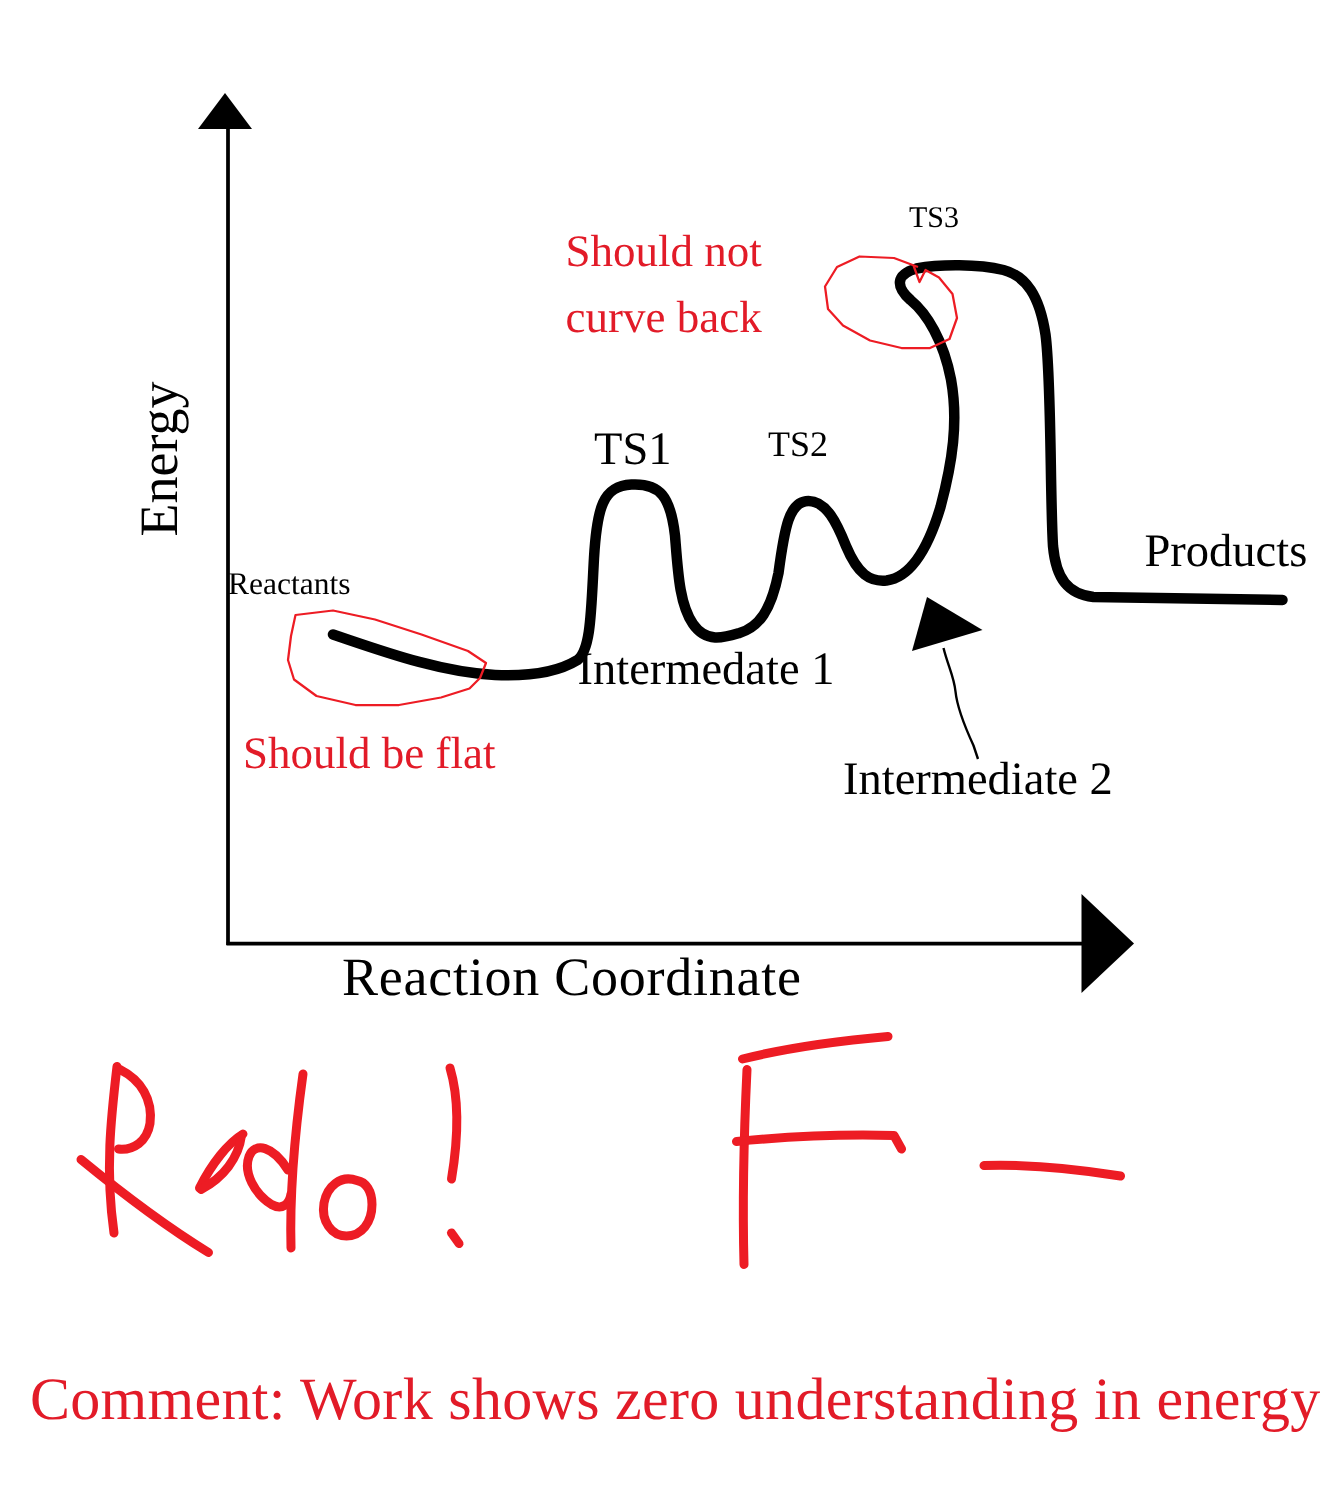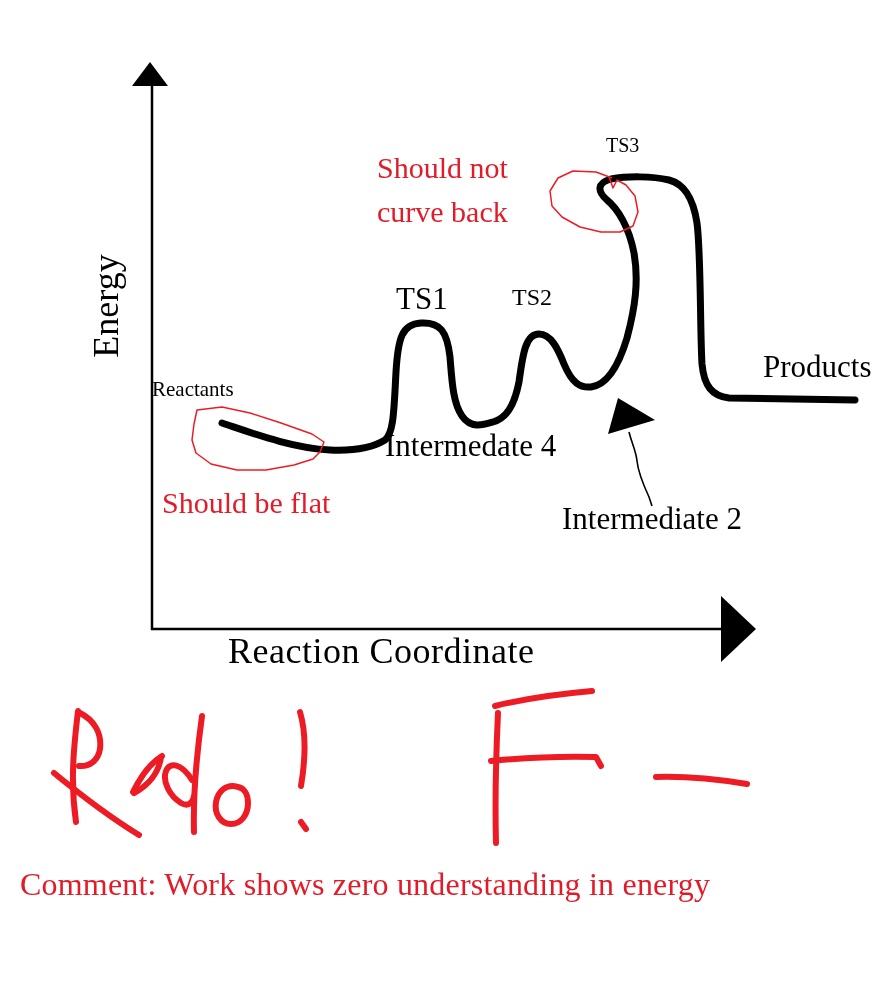--- a/index.html
+++ b/index.html
@@ -18,21 +18,21 @@
   #lbl-reactants{left:152px;top:379px;font-size:21px;text-align:center;}
   #lbl-ts1{left:396px;top:283px;font-size:31px;}
   #lbl-ts2{left:512px;top:285px;font-size:24px;}
   #lbl-ts3{left:606px;top:135px;font-size:20px;}
   #lbl-products{left:719px;top:351px;font-size:31px;margin-left:44px;}
   #lbl-int1{left:385px;top:430px;font-size:31px;}
   #lbl-int2{left:562px;top:503px;font-size:31px;}
   #lbl-shouldnot{left:377px;top:153px;font-size:30px;}
   #lbl-curveback{left:377px;top:197px;font-size:30px;}
   #lbl-flat{left:162px;top:488px;font-size:30px;}
-  #lbl-comment1{left:20px;top:868px;font-size:32px;letter-spacing:.2px;}
+  #lbl-comment1{left:20px;top:913px;font-size:40px;letter-spacing:.2px;}
   #lbl-comment2{left:20px;top:956px;font-size:32px;letter-spacing:.2px;}
 </style>
 </head>
 <body>
 
 <div id="stage">
 
   <svg id="drawing" width="880" height="1008" viewBox="0 0 880 1008">
 
     <g>
@@ -93,21 +93,21 @@
     </g>
   </svg>
 
   <div class="lbl" id="lbl-energy">Energy</div>
   <div class="lbl" id="lbl-xaxis">Reaction Coordinate</div>
 
   <div class="lbl" id="lbl-reactants">Reactants</div>
   <div class="lbl" id="lbl-ts1">TS1</div>
   <div class="lbl" id="lbl-ts2">TS2</div>
   <div class="lbl" id="lbl-ts3">TS3</div>
-  <div class="lbl" id="lbl-int1">Intermedate 4</div>
+  <div class="lbl" id="lbl-int1">Intermedate 1</div>
   <div class="lbl" id="lbl-int2">Intermediate 2</div>
   <div class="lbl" id="lbl-products">Products</div>
 
   <div class="lbl red" id="lbl-shouldnot">Should not</div>
   <div class="lbl red" id="lbl-curveback">curve back</div>
   <div class="lbl red" id="lbl-flat">Should be flat</div>
   <div class="lbl red" id="lbl-comment1">Comment: Work shows zero understanding in energy</div>
 
 </div>
 

